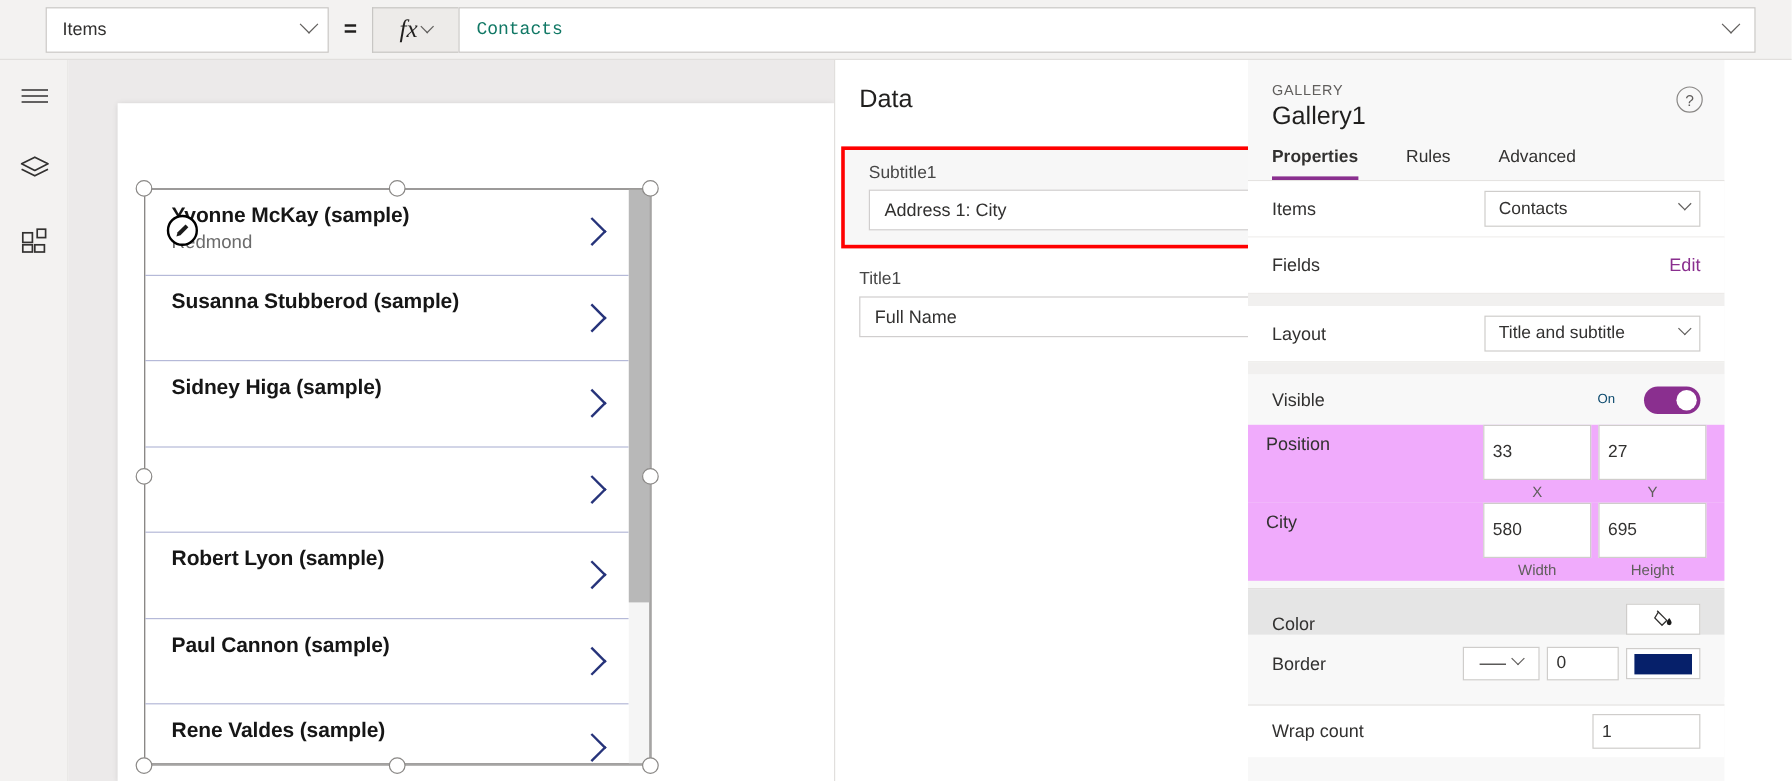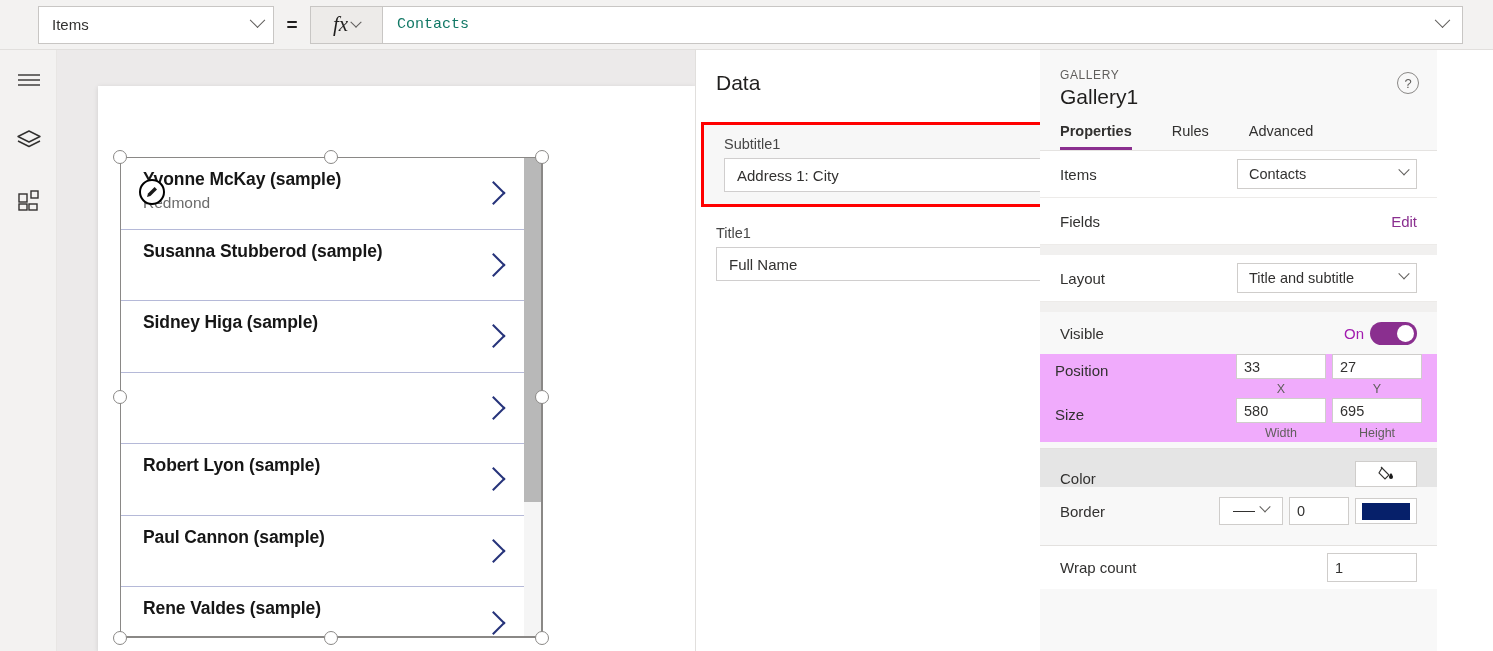--- a/index.html
+++ b/index.html
@@ -256,35 +256,35 @@
     display: flex; align-items: center;
     padding: 0 8px 0 11px;
     font-size: 14.5px; color: #323130;
   }
   .p-ctl-select .v { flex: 1; }
   .p-ctl-select .chev { width: 8px; height: 8px; border-right:1.3px solid #605e5c; border-bottom:1.3px solid #605e5c; }
   #edit-link { font-size: 15px; color: #8a2f8f; }
   .spacer-row { height: 10px; background: #f1f0ef; }
 
   #visible-row { display: flex; align-items: center; padding: 0 20px; height: 42px; background:#f8f8f8;}
-  #toggle-label { font-size: 15px; color: #a21caf; margin-right: 6px; }
+  #toggle-label { font-size: 11px; color: #0c4a6e; margin-right: 24px; }
   #toggle {
     width: 47px; height: 23px; border-radius: 12px;
     background: #8a2f8f; position: relative;
   }
   #toggle .knob {
     position: absolute; right: 3px; top: 3px;
     width: 17px; height: 17px; border-radius: 50%;
     background: #ffffff;
   }
   .pair-row { display: flex; align-items: flex-start; padding: 0 15px; background:#f0abfc;}
   .pair-row .p-label { padding-top: 8px; }
   .num-wrap { width: 90px; margin-left: 6px; }
   .num-box {
-    width: 90px; height: 25px;
+    width: 90px; height: 46px;
     background: #ffffff; border: 1px solid #cfcdcb;
     display: flex; align-items: center;
     padding: 0 7px; font-size: 14.5px; color: #323130;
   }
   .num-cap {
     text-align: center; font-size: 12.5px;
     color: #605e5c; margin-top: 3px; height: 16px;
   }
   .sect-divider { height: 1px; background: #e3e1df; margin-top: 6px; }
   #color-row { display:flex; align-items:flex-end; padding: 12px 20px 0 20px; background:#e5e5e5; }
@@ -509,21 +509,21 @@
       <span class="num-box">33</span>
       <div class="num-cap">X</div>
     </span>
     <span class="num-wrap">
       <span class="num-box">27</span>
       <div class="num-cap">Y</div>
     </span>
   </div>
 
   <div class="pair-row">
-    <span class="p-label">Size</span>
+    <span class="p-label">City</span>
     <span class="num-wrap">
       <span class="num-box">580</span>
       <div class="num-cap">Width</div>
     </span>
     <span class="num-wrap">
       <span class="num-box">695</span>
       <div class="num-cap">Height</div>
     </span>
   </div>
 

